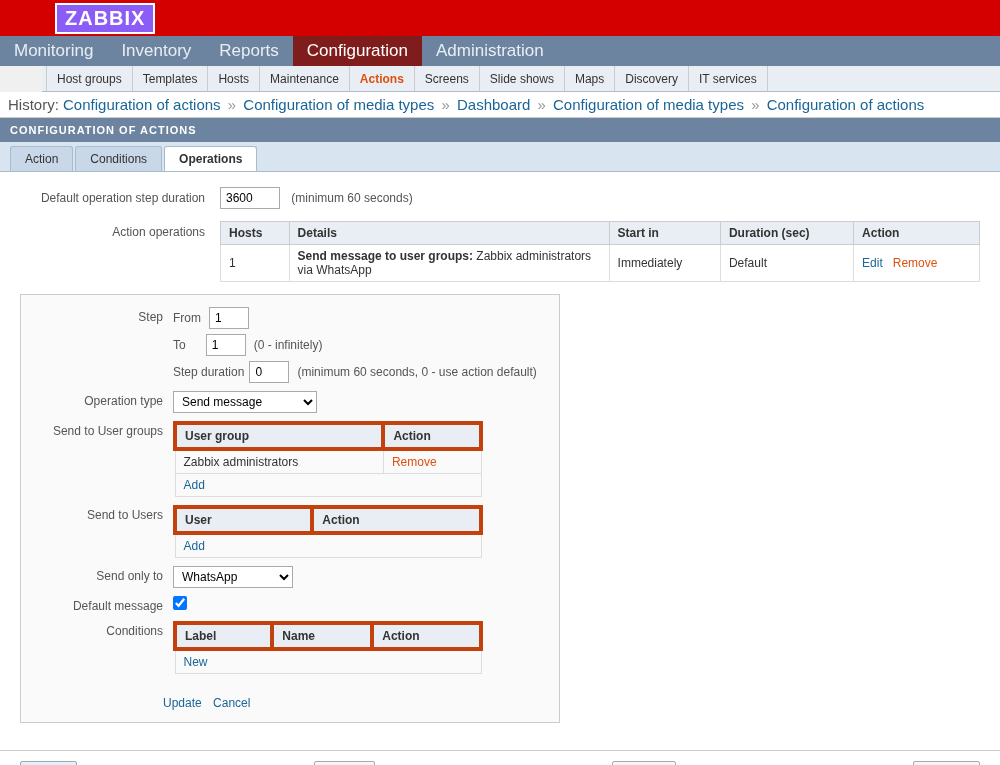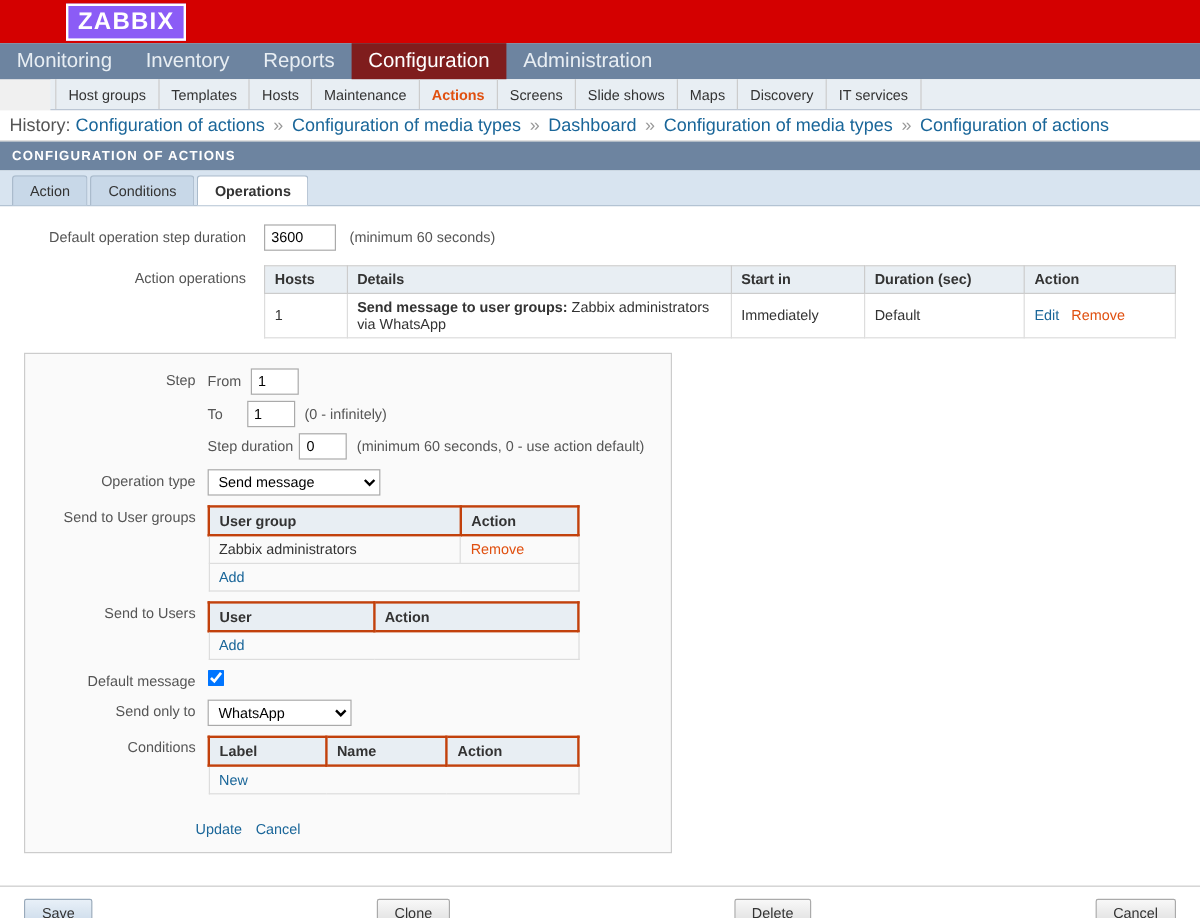--- a/index.html
+++ b/index.html
@@ -55,21 +55,21 @@
     
     .op-details-box { border: 1px solid #ccc; padding: 12px; background: #fafafa; width: 540px; }
     .op-detail-row { display: flex; align-items: flex-start; margin-bottom: 8px; }
     .op-detail-label { width: 140px; text-align: right; padding-right: 10px; padding-top: 3px; color: #555; font-size: 12px; flex-shrink: 0; }
     .op-detail-value { flex: 1; }
 
     select { border: 1px solid #aaa; padding: 2px 4px; font-size: 12px; height: 22px; background: white; }
 
     
     .inner-table { border: 1px solid #ccc; border-collapse: collapse; width: 310px; }
-    .inner-table th { background: #e8eef3; border: 2px solid #c2410c; padding: 4px 8px; font-size: 12px; text-align: left; font-weight: bold; }
+    .inner-table th { background: #e8eef3; border: 4px solid #c2410c; padding: 4px 8px; font-size: 12px; text-align: left; font-weight: bold; }
     .inner-table td { border: 1px solid #ddd; padding: 4px 8px; font-size: 12px; }
 
     a { color: #1a6699; text-decoration: none; cursor: pointer; }
 
     .link-red { color: #e05010; }
 
     
     .btn { padding: 4px 14px; font-size: 12px; border: 1px solid #aaa; background: linear-gradient(to bottom, #f8f8f8, #ddd); cursor: pointer; border-radius: 2px; color: #333; }
     .btn-blue { background: linear-gradient(to bottom, #e8f0f8, #c8d8e8); border: 1px solid #9ab; }
 
@@ -254,32 +254,32 @@
                   <td colspan="2">
                     <a>Add</a>
                   </td>
                 </tr>
               </tbody>
             </table>
           </div>
         </div>
 
         <div class="op-detail-row">
-          <div class="op-detail-label">Default message</div>
-          <div class="op-detail-value">
-            <input type="checkbox" checked="" style="">
-          </div>
-        </div>
-
-        <div class="op-detail-row">
           <div class="op-detail-label">Send only to</div>
           <div class="op-detail-value">
             <select style="width:120px;">
               <option>WhatsApp</option>
             </select>
+          </div>
+        </div>
+
+        <div class="op-detail-row">
+          <div class="op-detail-label">Default message</div>
+          <div class="op-detail-value">
+            <input type="checkbox" checked="" style="">
           </div>
         </div>
 
         <div class="op-detail-row">
           <div class="op-detail-label">Conditions</div>
           <div class="op-detail-value">
             <table class="inner-table">
               <thead>
                 <tr>
                   <th>Label</th>

